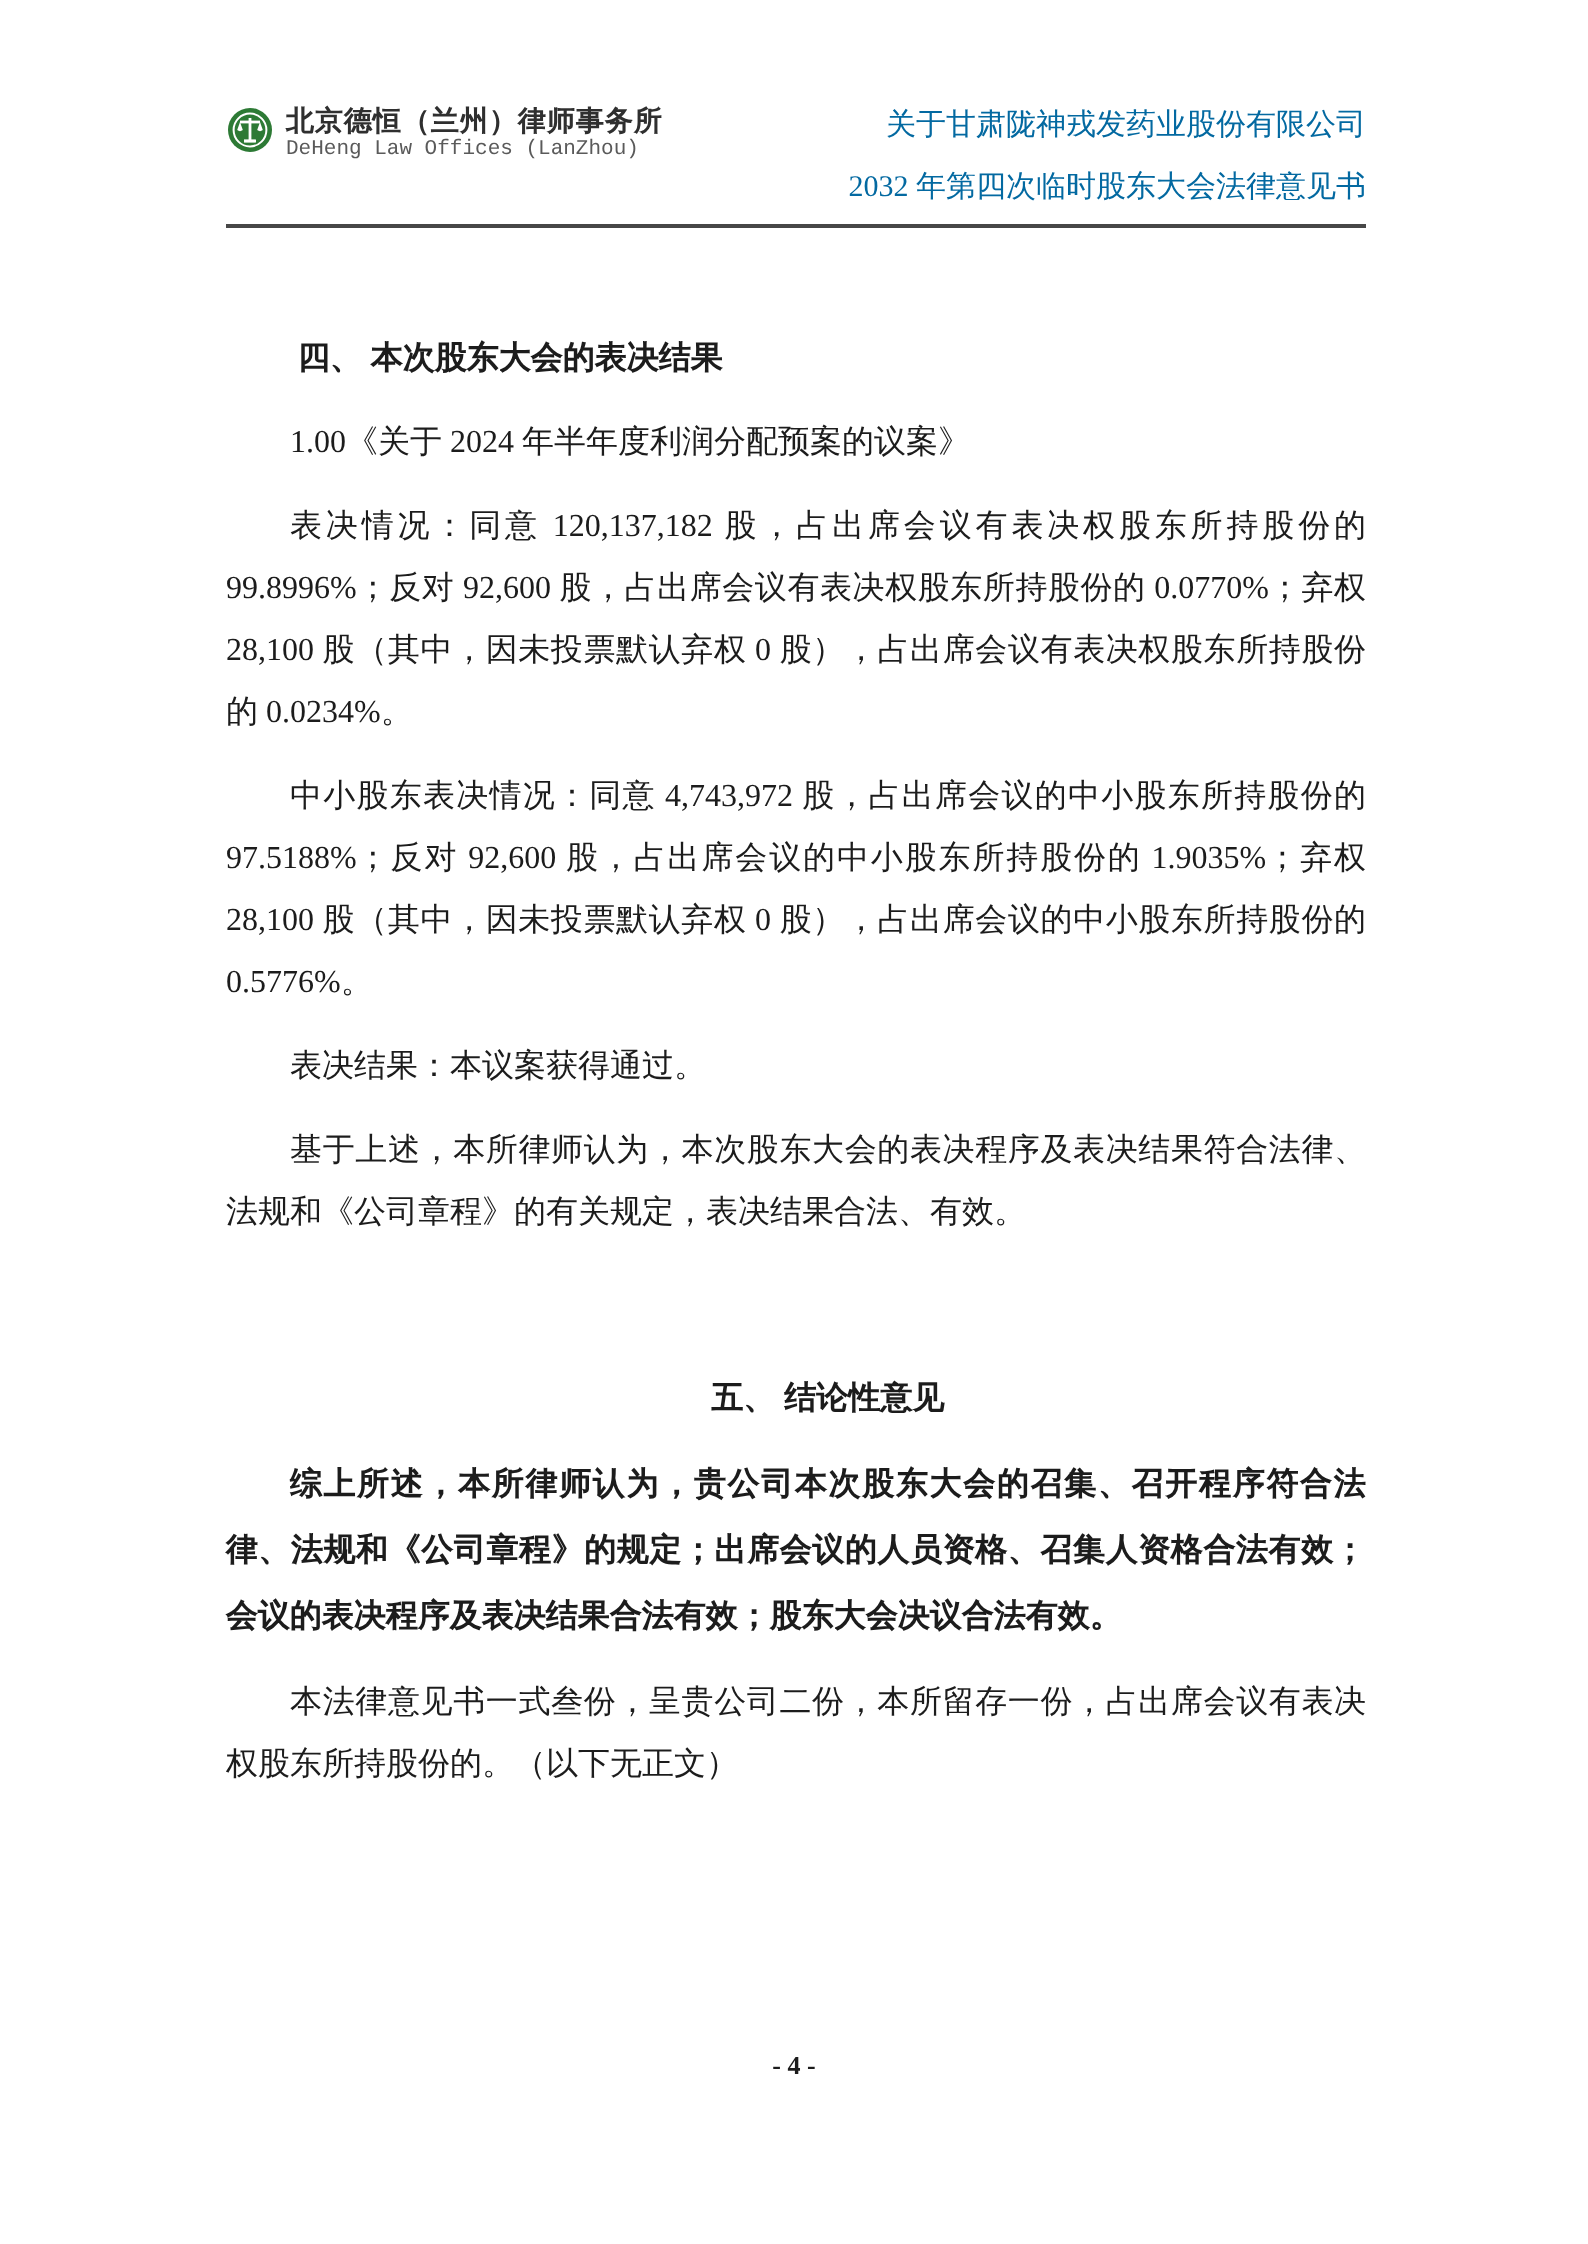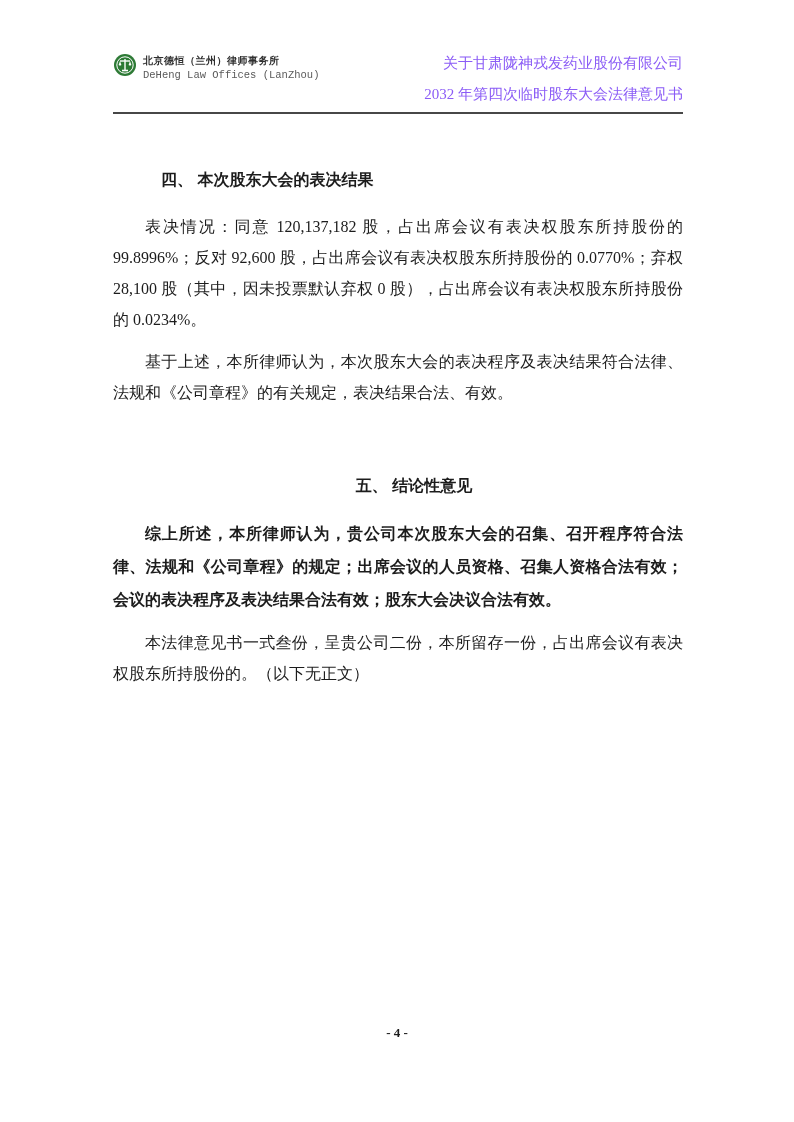--- a/index.html
+++ b/index.html
@@ -31,55 +31,55 @@
     align-self: flex-start;
     display: flex;
     align-items: flex-start;
     gap: 6px;
     padding-top: 4px;
   }
   .logo-badge { flex: 0 0 auto; margin-top: 1px; }
   .firm-name-cn {
     font-family: "Liberation Sans", "DejaVu Sans", sans-serif;
     font-weight: bold;
-    font-size: 10px;
+    font-size: 14px;
     letter-spacing: 0.5px;
     color: #2f2f2f;
     line-height: 17px;
   }
   .firm-name-en {
     font-family: Liberation Mono, monospace;
     font-size: 10.5px;
     color: #5a5a5a;
     line-height: 13px;
   }
   .header-right {
     text-align: right;
     font-size: 15px;
     line-height: 31px;
-    color: #8b5cf6;
+    color: #0369a1;
     align-self: flex-end;
   }
   
   .doc-body {
     margin-top: 50px;
     font-size: 16px;
     line-height: 31px;
     text-align: justify;
   }
   .doc-body p {
     margin: 11px 0 0 0;
     text-indent: 2em;
   }
   .section-heading {
     font-family: "Liberation Sans", "DejaVu Sans", sans-serif;
     font-weight: bold;
     font-size: 16px;
     line-height: 31px;
-    margin: 16px;
+    margin: 4px;
     text-indent: 2em;
     text-align: left;
   }
   .section-heading.second { margin-top: 62px; text-align: center; }
   .doc-body p.bold-para {
     font-family: "Liberation Sans", "DejaVu Sans", sans-serif;
     font-weight: bold;
     line-height: 33px;
   }
   
@@ -118,21 +118,24 @@
       </div>
     </div>
     <div class="header-right">
       <div>关于甘肃陇神戎发药业股份有限公司</div>
       <div>2032 年第四次临时股东大会法律意见书</div>
     </div>
   </header>
 
   <main class="doc-body">
     <h2 class="section-heading">四、 本次股东大会的表决结果</h2>
+    <p>1.00《关于 2024 年半年度利润分配预案的议案》</p>
     <p>表决情况：同意 120,137,182 股，占出席会议有表决权股东所持股份的 99.8996%；反对 92,600 股，占出席会议有表决权股东所持股份的 0.0770%；弃权 28,100 股（其中，因未投票默认弃权 0 股），占出席会议有表决权股东所持股份的 0.0234%。</p>
+    <p>中小股东表决情况：同意 4,743,972 股，占出席会议的中小股东所持股份的 97.5188%；反对 92,600 股，占出席会议的中小股东所持股份的 1.9035%；弃权 28,100 股（其中，因未投票默认弃权 0 股），占出席会议的中小股东所持股份的 0.5776%。</p>
+    <p>表决结果：本议案获得通过。</p>
     <p>基于上述，本所律师认为，本次股东大会的表决程序及表决结果符合法律、法规和《公司章程》的有关规定，表决结果合法、有效。</p>
 
     <h2 class="section-heading second">五、 结论性意见</h2>
     <p class="bold-para">综上所述，本所律师认为，贵公司本次股东大会的召集、召开程序符合法律、法规和《公司章程》的规定；出席会议的人员资格、召集人资格合法有效；会议的表决程序及表决结果合法有效；股东大会决议合法有效。</p>
     <p>本法律意见书一式叁份，呈贵公司二份，本所留存一份，占出席会议有表决权股东所持股份的。（以下无正文）</p>
   </main>
 
   <footer class="page-footer">
     <span>- 4 -</span>
   </footer>

